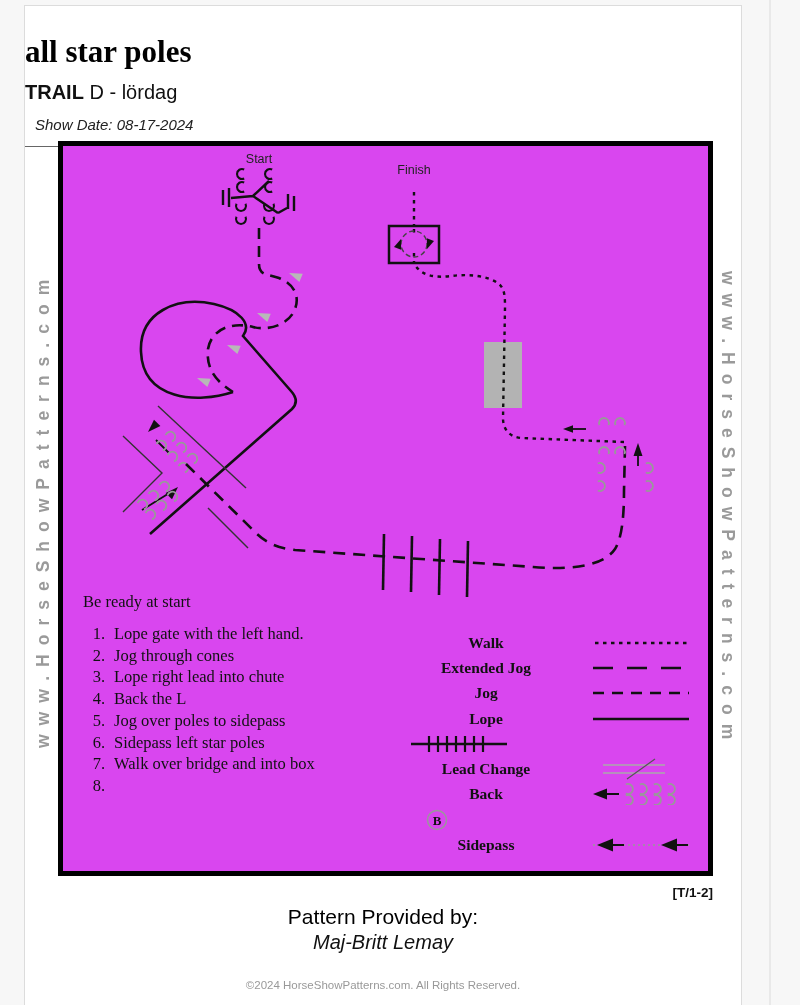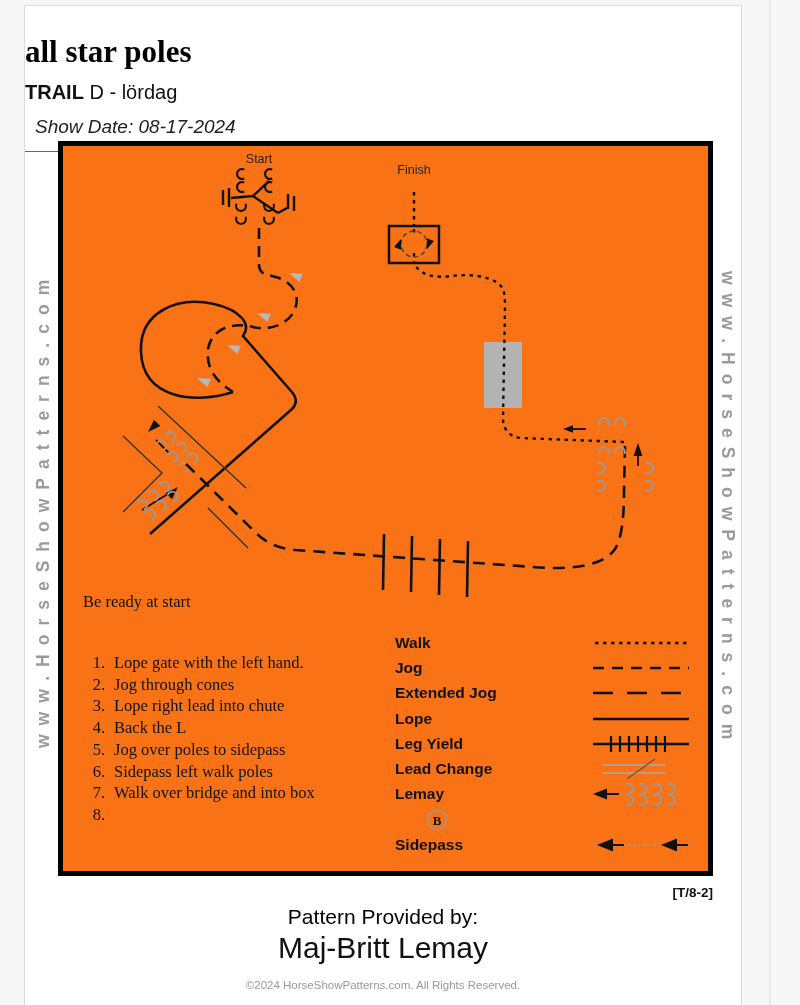--- a/index.html
+++ b/index.html
@@ -6,63 +6,63 @@
   html,body { background:#f7f7f7; font-family:"Liberation Sans", sans-serif; }
   .viewport { position:relative; width:800px; height:1005px; background:#f7f7f7; overflow:hidden; }
   .vline { position:absolute; left:769px; top:0; width:2px; height:1005px; background:#e9e9e9; }
   .page { position:absolute; left:24px; top:5px; width:718px; height:1015px;
           background:#ffffff; border:1px solid #dcdcdc; }
   .title { position:absolute; left:0; top:28px; width:100%;
            font-family:"Liberation Serif", serif; font-weight:bold; font-size:31px; color:#000; }
   .classline { position:absolute; left:0; top:75px; width:100%; font-size:20px; color:#111; }
   .classline .b { font-weight:bold; }
   .showdate-wrap { position:absolute; left:0; top:110px; width:100%; }
-  .showdate { display:inline-block; font-style:italic; font-size:19px; color:#222;
+  .showdate { display:inline-block; font-style:italic; font-size:15px; color:#222;
               padding:0 10px 13px 10px; border-bottom:1px solid #666; }
 
   
   .wm { position:absolute; top:135px; height:737px; width:26px; color:#9a9a9a;
         font-weight:bold; font-size:17.5px; letter-spacing:9px;
         writing-mode:vertical-rl; text-align:center; white-space:nowrap; }
   .wm-left  { left:8px;  transform:rotate(180deg); }
   .wm-right { left:687px; }
 
   
   .pattern-box { position:absolute; left:33px; top:135px; width:655px; height:735px;
-                 border:5px solid #000; background:#f97316; }
+                 border:5px solid #000; background:#d946ef; }
   .diagram-svg { position:absolute; left:0; top:0; width:645px; height:725px; }
 
   .stroke { stroke:#111; fill:none; }
   .sw { stroke-width:2.6; }
   .thin { stroke:#333; stroke-width:1.4; fill:none; }
   .shoe-black { stroke:#111; stroke-width:2.1; fill:none; }
   .shoe-gray  { stroke:#999; stroke-width:1.8; fill:none; }
   .lbl { font-family:"Liberation Sans", sans-serif; font-size:12.5px; fill:#222; }
 
   
   .instructions { position:absolute; left:20px; top:446px; width:345px;
                   font-family:"Liberation Serif", serif; font-size:16.5px; color:#111; }
-  .intro { margin-bottom:40px; }
+  .intro { margin-bottom:11px; }
   .step { display:flex; line-height:21.7px; }
   .step .n { width:22px; text-align:right; flex:0 0 22px; }
   .step .t { padding-left:9px; width:308px; }
 
   
   .legend { position:absolute; left:332px; top:484px; }
   .legend-row { display:flex; align-items:center; height:25.3px; }
-  .legend-label { width:182px; text-align:left; font-family:Liberation Sans, sans-serif;
+  .legend-label { width:182px; text-align:center; font-family:Liberation Serif, serif;
                   font-weight:bold; font-size:15.5px; color:#111; }
   .legend-sym { width:100px; height:22px; margin-left:14px; flex:0 0 100px; }
 
   
   .code { position:absolute; top:879px; right:28px; font-weight:bold; font-size:13.5px; color:#111; }
   .provided { position:absolute; top:899px; left:0; width:100%; text-align:center;
               font-weight:normal; font-size:21px; color:#000; }
   .provider { position:absolute; top:925px; left:0; width:100%; text-align:center;
-              font-size:30px; color:#111; }
+              font-style:italic; font-size:20px; color:#111; }
   .copyright { position:absolute; top:973px; left:0; width:100%; text-align:center;
                font-size:11.5px; color:#999; }
 </style>
 </head>
 <body>
 
 <div class="viewport">
   <div class="vline"></div>
 
   <div class="page">
@@ -192,73 +192,72 @@
         <div class="step">
           <span class="n">4.</span>
           <span class="t">Back the L</span>
           </div>
         <div class="step">
           <span class="n">5.</span>
           <span class="t">Jog over poles to sidepass</span>
           </div>
         <div class="step">
           <span class="n">6.</span>
-          <span class="t">Sidepass left walk poles</span>
+          <span class="t">Sidepass left star poles</span>
           </div>
         <div class="step">
           <span class="n">7.</span>
           <span class="t">Walk over bridge and into box</span>
           </div>
         <div class="step">
           <span class="n">8.</span>
           </div>
       </div>
 
       <div class="legend">
         <div class="legend-row">
           <span class="legend-label">Walk</span>
           <svg class="legend-sym" viewBox="0 0 100 22">
             <line x1="4" y1="11" x2="98" y2="11" stroke="#111" stroke-width="2.6" stroke-dasharray="3.5,4.5"></line>
             </svg>
         </div>
         <div class="legend-row">
+          <span class="legend-label">Extended Jog</span>
+          <svg class="legend-sym" viewBox="0 0 100 22">
+            <line x1="2" y1="11" x2="100" y2="11" stroke="#111" stroke-width="2.6" stroke-dasharray="20,14"></line>
+            </svg>
+        </div>
+        <div class="legend-row">
           <span class="legend-label">Jog</span>
           <svg class="legend-sym" viewBox="0 0 100 22">
             <line x1="2" y1="11" x2="98" y2="11" stroke="#111" stroke-width="2.6" stroke-dasharray="11,8"></line>
             </svg>
         </div>
         <div class="legend-row">
-          <span class="legend-label">Extended Jog</span>
-          <svg class="legend-sym" viewBox="0 0 100 22">
-            <line x1="2" y1="11" x2="100" y2="11" stroke="#111" stroke-width="2.6" stroke-dasharray="20,14"></line>
-            </svg>
-        </div>
-        <div class="legend-row">
           <span class="legend-label">Lope</span>
           <svg class="legend-sym" viewBox="0 0 100 22">
             <line x1="2" y1="11" x2="98" y2="11" stroke="#111" stroke-width="2.6"></line>
             </svg>
         </div>
         <div class="legend-row">
-          <span class="legend-label">Leg Yield</span>
           <svg class="legend-sym" viewBox="0 0 100 22">
             <line x1="2" y1="11" x2="98" y2="11" stroke="#111" stroke-width="2.4"></line>
             <path d="M20,3 V19 M29,3 V19 M38,3 V19 M47,3 V19 M56,3 V19 M65,3 V19 M74,3 V19" stroke="#111" stroke-width="2.2" fill="none"></path>
             </svg>
         </div>
         <div class="legend-row">
           <span class="legend-label">Lead Change</span>
           <svg class="legend-sym" viewBox="0 0 100 22">
             <line x1="12" y1="7" x2="74" y2="7" stroke="#aaa" stroke-width="1.6"></line>
             <line x1="12" y1="15" x2="74" y2="15" stroke="#aaa" stroke-width="1.6"></line>
             <line x1="64" y1="1" x2="36" y2="21" stroke="#555" stroke-width="1.2"></line>
             </svg>
         </div>
         <div class="legend-row">
-          <span class="legend-label">Lemay</span>
+          <span class="legend-label">Back</span>
           <svg class="legend-sym" viewBox="0 0 100 22">
             <polygon points="2,11 16,5.5 16,16.5" fill="#111"></polygon>
             <line x1="15" y1="11" x2="28" y2="11" stroke="#111" stroke-width="2"></line>
             <g stroke="#999" stroke-width="1.8" fill="none">
               <path d="M 34.8,1.5 A 5 5 0 1 1 34.8,10.5"></path>
                 <path d="M 48.8,1.5 A 5 5 0 1 1 48.8,10.5"></path>
               <path d="M 62.8,1.5 A 5 5 0 1 1 62.8,10.5"></path>
                 <path d="M 76.8,1.5 A 5 5 0 1 1 76.8,10.5"></path>
               <path d="M 34.8,12.5 A 5 5 0 1 1 34.8,21.5"></path>
                 <path d="M 48.8,12.5 A 5 5 0 1 1 48.8,21.5"></path>
@@ -279,18 +278,18 @@
             <line x1="2" y1="11" x2="98" y2="11" stroke="#999" stroke-width="1.5" stroke-dasharray="2,3"></line>
             <polygon points="6,11 22,4.5 22,17.5" fill="#111"></polygon>
             <line x1="21" y1="11" x2="33" y2="11" stroke="#111" stroke-width="2"></line>
             <polygon points="70,11 86,4.5 86,17.5" fill="#111"></polygon>
             <line x1="85" y1="11" x2="97" y2="11" stroke="#111" stroke-width="2"></line>
             </svg>
         </div>
       </div>
     </div>
 
-    <div class="code">[T/8-2]</div>
+    <div class="code">[T/1-2]</div>
     <div class="provided">Pattern Provided by:</div>
     <div class="provider">Maj-Britt Lemay</div>
     <div class="copyright">©2024 HorseShowPatterns.com. All Rights Reserved.</div>
   </div>
 </div>
 
 </body></html>

